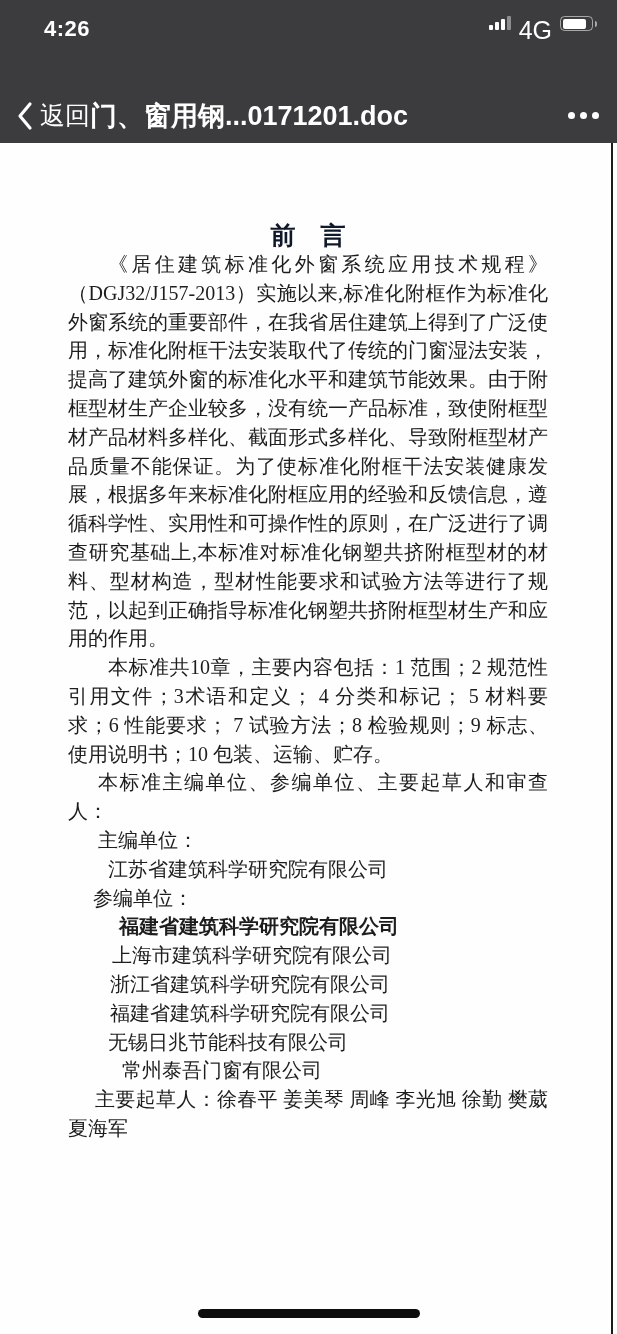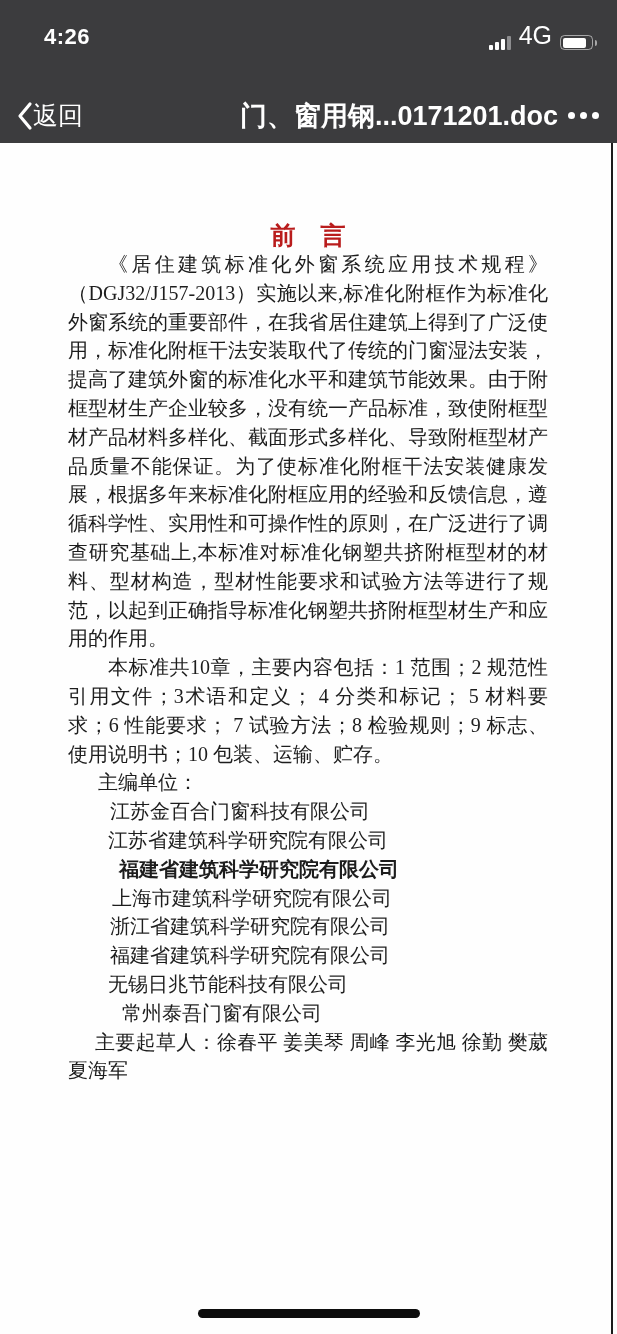--- a/index.html
+++ b/index.html
@@ -2,48 +2,48 @@
 <html><head>
 <meta charset="utf-8">
 <style>
   html,body{margin:0;padding:0;background:#000;}
   .screen{
     position:relative;width:617px;height:1334px;overflow:hidden;
     background:#fefefe;font-family:"Liberation Sans","DejaVu Sans",sans-serif;
   }
   
   .header{position:absolute;top:0;left:0;width:617px;height:143px;background:#3c3c3e;color:#fff;z-index:5;}
-  .status-bar{position:absolute;top:16px;left:0;right:0;height:34px;display:flex;align-items:flex-end;padding:0 24px 0 44px;box-sizing:border-box;}
+  .status-bar{position:absolute;top:16px;left:0;right:0;height:34px;display:flex;align-items:flex-start;padding:0 24px 0 44px;box-sizing:border-box;}
   .time{font-size:22px;font-weight:700;letter-spacing:0.5px;}
   .sb-spacer{flex:1;}
   .signal{display:flex;align-items:flex-end;gap:2px;margin-right:8px;}
   .signal .bar{width:4px;background:#fff;border-radius:1px;}
   .signal .b1{height:5px;}.signal .b2{height:8px;}.signal .b3{height:11px;}
   .signal .b4{height:14px;background:rgba(255,255,255,0.42);}
   .net{font-size:25px;font-weight:500;margin-right:8px;}
   .battery{position:relative;width:33px;height:15px;border:1.5px solid rgba(255,255,255,0.55);border-radius:4.5px;display:flex;align-items:center;padding:1.5px;box-sizing:border-box;}
   .battery .fill{height:100%;width:85%;background:#fff;border-radius:2px;}
   .battery .tip{position:absolute;right:-5px;top:4px;width:2.5px;height:6px;background:rgba(255,255,255,0.55);border-radius:0 2px 2px 0;}
   .nav-bar{position:absolute;top:88px;left:0;right:0;height:55px;display:flex;align-items:center;padding:0 16px;box-sizing:border-box;}
-  .back{display:flex;align-items:center;gap:0;cursor:pointer;flex:0 0 auto;}
+  .back{display:flex;align-items:center;gap:7px;cursor:pointer;flex:0 0 auto;}
   .back svg{display:block;}
   .back-label{font-size:25px;color:#fff;}
-  .nav-title{flex:1;text-align:right;font-size:27px;font-weight:600;color:#fff;white-space:nowrap;overflow:hidden;}
+  .nav-title{flex:1;text-align:left;font-size:27px;font-weight:600;color:#fff;white-space:nowrap;overflow:hidden;}
   .more{display:flex;align-items:center;gap:5px;padding:6px 2px;cursor:pointer;flex:0 0 auto;margin-left:8px;}
   .more .dot{width:7px;height:7px;border-radius:50%;background:#fff;}
   
   .doc-page{position:absolute;top:143px;left:0;right:0;bottom:0;background:#fefefe;overflow:hidden;}
   .page-edge-line{position:absolute;top:0;bottom:0;right:4px;width:2px;background:#1b1b1b;}
   .doc-content{
     padding:79px 69px 0 68px;
     font-family:"Liberation Serif","DejaVu Serif",serif;
     font-size:20px;line-height:28.8px;color:#1d1d1d;
     text-align:justify;
   }
-  .doc-title{text-align:center;font-size:25px;font-weight:700;line-height:28px;margin:0 0 3px 0;color:#b91c1c;}
+  .doc-title{text-align:center;font-size:25px;font-weight:700;line-height:28px;margin:0 0 3px 0;color:#0f172a;}
   .doc-content p{margin:0;}
   .i2{text-indent:2em;}
   .i12{text-indent:1.25em;}
   .i13{text-indent:1.35em;}
   .i15{text-indent:1.5em;}
   .i20{text-indent:2.0em;}
   .i21{text-indent:2.1em;}
   .i22{text-indent:2.2em;}
   .i25{text-indent:2.55em;font-weight:bold;}
   .i26{text-indent:2.6em;}
@@ -91,23 +91,24 @@
       </div>
     </div>
 
   </div>
 
   <div class="doc-page">
     <div class="doc-content">
       <p class="doc-title">前　言</p>
       <p class="i2">《居住建筑标准化外窗系统应用技术规程》（DGJ32/J157-2013）实施以来,标准化附框作为标准化外窗系统的重要部件，在我省居住建筑上得到了广泛使用，标准化附框干法安装取代了传统的门窗湿法安装，提高了建筑外窗的标准化水平和建筑节能效果。由于附框型材生产企业较多，没有统一产品标准，致使附框型材产品材料多样化、截面形式多样化、导致附框型材产品质量不能保证。为了使标准化附框干法安装健康发展，根据多年来标准化附框应用的经验和反馈信息，遵循科学性、实用性和可操作性的原则，在广泛进行了调查研究基础上,本标准对标准化钢塑共挤附框型材的材料、型材构造，型材性能要求和试验方法等进行了规范，以起到正确指导标准化钢塑共挤附框型材生产和应用的作用。</p>
       <p class="i2">本标准共10章，主要内容包括：1 范围；2 规范性引用文件；3术语和定义； 4 分类和标记； 5 材料要求；6 性能要求； 7 试验方法；8 检验规则；9 标志、使用说明书；10 包装、运输、贮存。</p>
+      <p class="i15">本标准主编单位、参编单位、主要起草人和审查人：</p>
       <p class="i15">主编单位：</p>
-      <p class="i21">江苏金百合门窗科技有限公司</p>
       <p class="i20">江苏省建筑科学研究院有限公司</p>
+      <p class="i12">参编单位：</p>
       <p class="i25">福建省建筑科学研究院有限公司</p>
       <p class="i22">上海市建筑科学研究院有限公司</p>
       <p class="i21">浙江省建筑科学研究院有限公司</p>
       <p class="i21">福建省建筑科学研究院有限公司</p>
       <p class="i20">无锡日兆节能科技有限公司</p>
       <p class="i27">常州泰吾门窗有限公司</p>
       <p class="i13">主要起草人：徐春平 姜美琴 周峰 李光旭 徐勤 樊葳 夏海军</p>
 
     </div>
     <div class="page-edge-line"></div>

